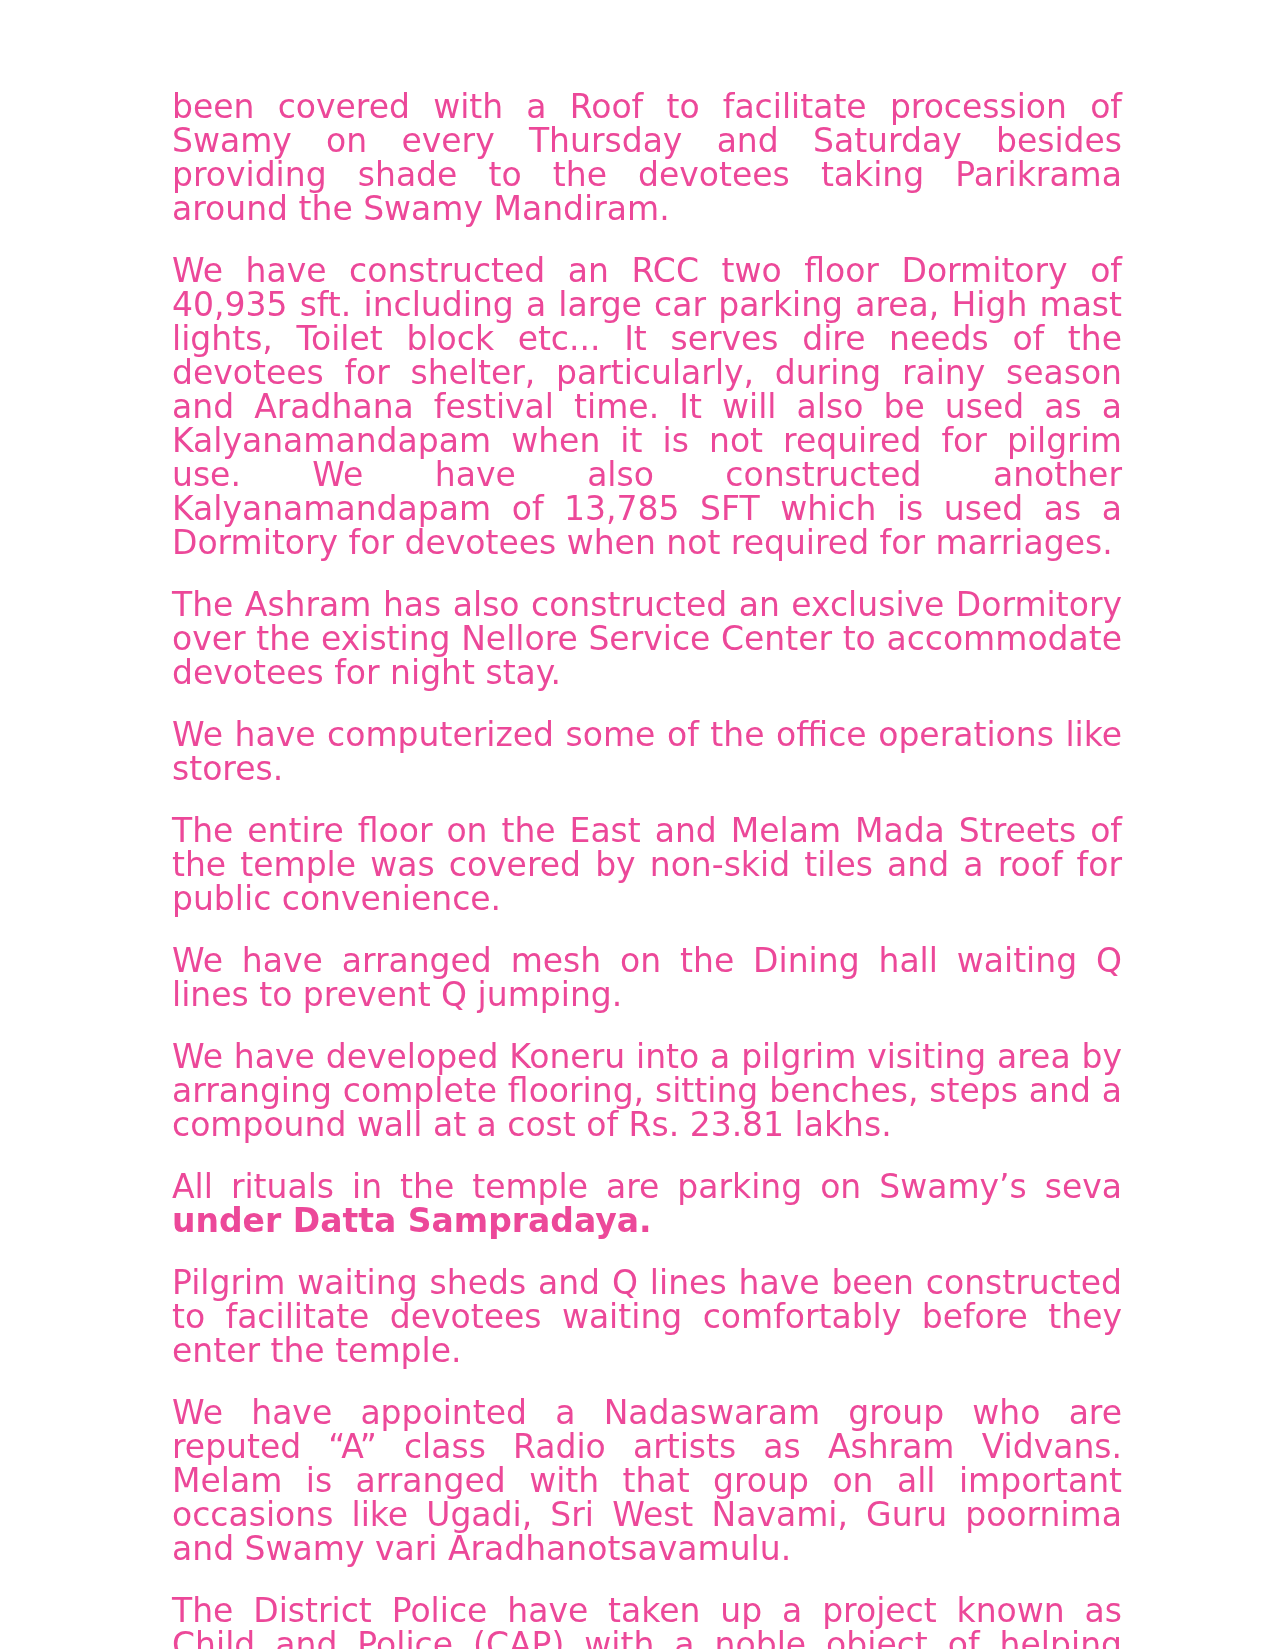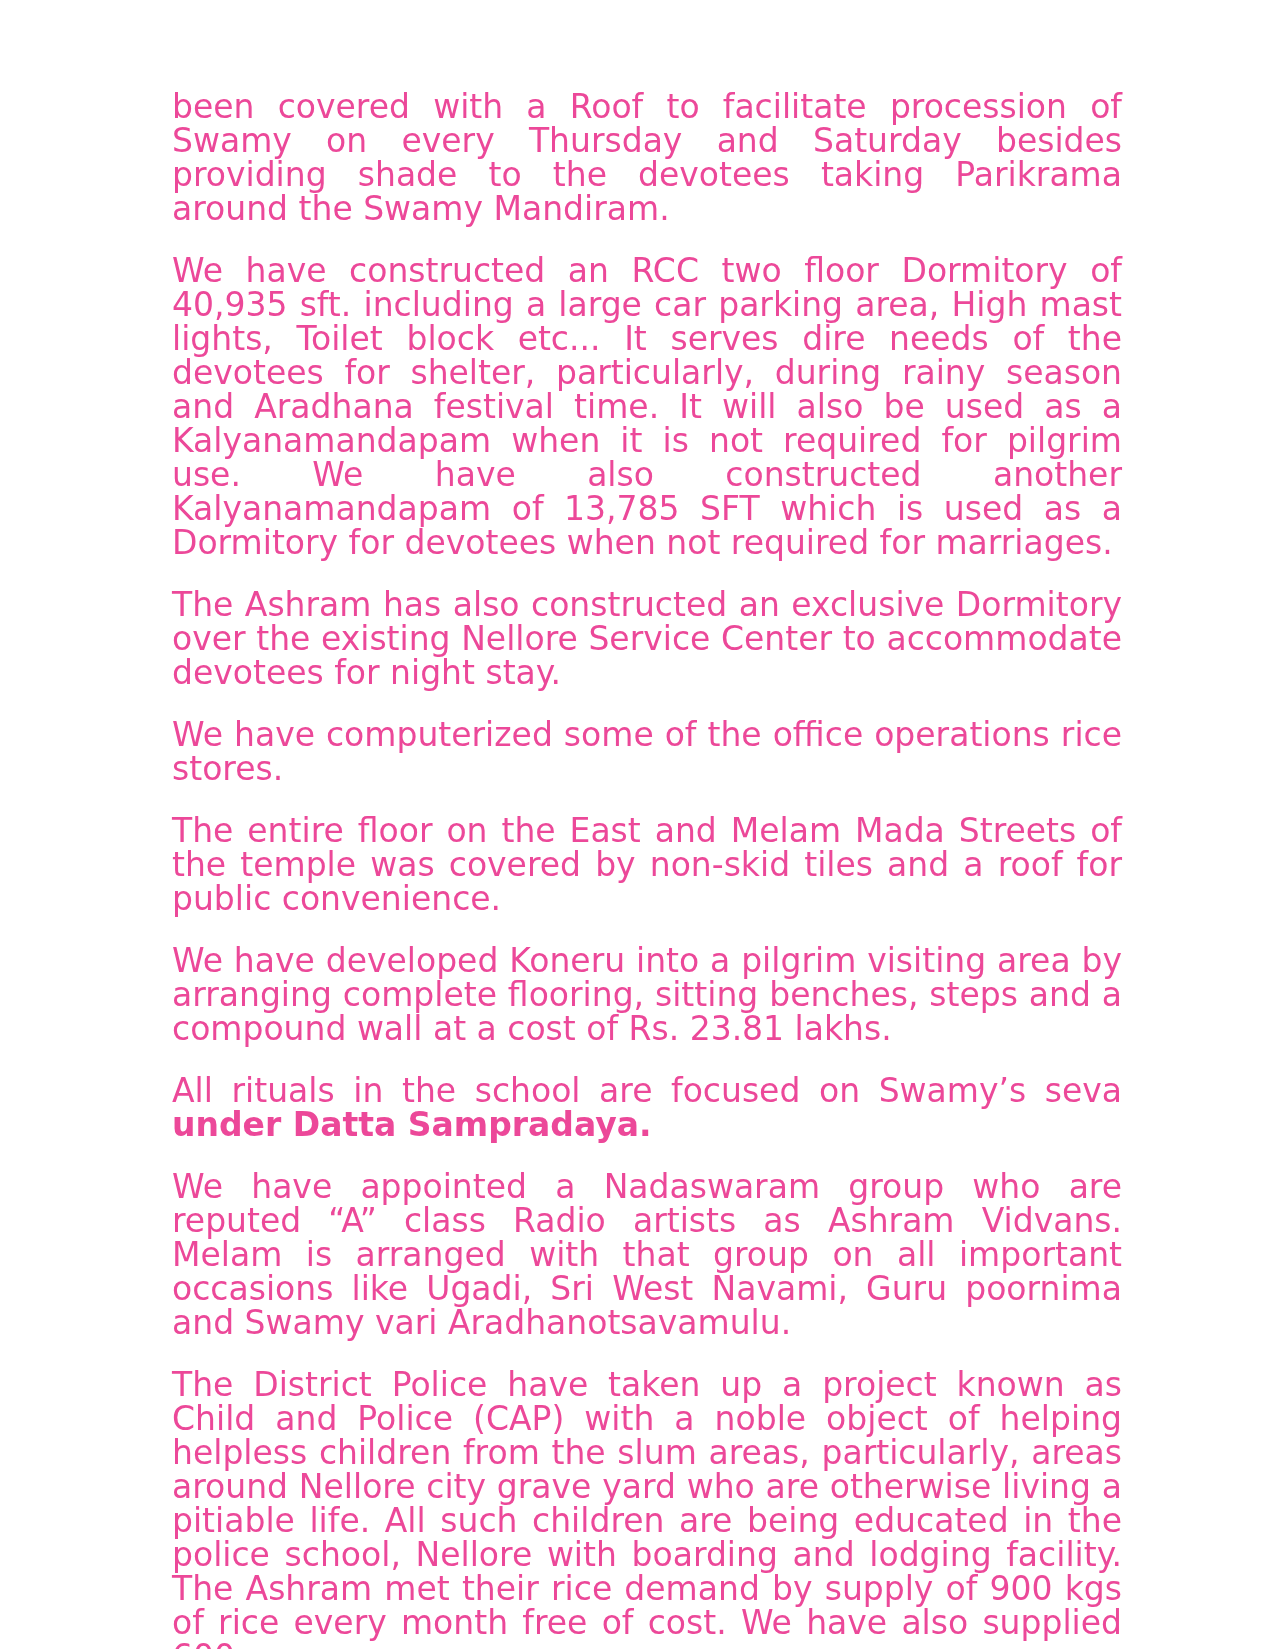--- a/index.html
+++ b/index.html
@@ -42,28 +42,30 @@
 
 <div class="page">
   <div class="content">
 
     <p>been covered with a Roof to facilitate procession of Swamy on every Thursday and Saturday besides providing shade to the devotees taking Parikrama around the Swamy Mandiram.</p>
 
     <p>We have constructed an RCC two floor Dormitory of 40,935 sft. including a large car parking area, High mast lights, Toilet block etc... It serves dire needs of the devotees for shelter, particularly, during rainy season and Aradhana festival time. It will also be used as a Kalyanamandapam when it is not required for pilgrim use. We have also constructed another Kalyanamandapam of 13,785 SFT which is used as a Dormitory for devotees when not required for marriages.</p>
 
     <p>The Ashram has also constructed an exclusive Dormitory over the existing Nellore Service Center to accommodate devotees for night stay.</p>
 
-    <p>We have computerized some of the office operations rice stores.</p>
+    <p>We have computerized some of the office operations like stores.</p>
 
     <p>The entire floor on the East and Melam Mada Streets of the temple was covered by non-skid tiles and a roof for public convenience.</p>
 
+    <p>We have arranged mesh on the Dining hall waiting Q lines to prevent Q jumping.</p>
 
     <p>We have developed Koneru into a pilgrim visiting area by arranging complete flooring, sitting benches, steps and a compound wall at a cost of Rs. 23.81 lakhs.</p>
 
-    <p><span>All rituals in the school are focused on Swamy’s seva </span><strong>under Datta Sampradaya.</strong></p>
+    <p><span>All rituals in the temple are parking on Swamy’s seva </span><strong>under Datta Sampradaya.</strong></p>
 
+    <p>Pilgrim waiting sheds and Q lines have been constructed to facilitate devotees waiting comfortably before they enter the temple.</p>
 
     <p>We have appointed a Nadaswaram group who are reputed “A” class Radio artists as Ashram Vidvans. Melam is arranged with that group on all important occasions like Ugadi, Sri West Navami, Guru poornima and Swamy vari Aradhanotsavamulu.</p>
 
     <p class="continues">The District Police have taken up a project known as Child and Police (CAP) with a noble object of helping helpless children from the slum areas, particularly, areas around Nellore city grave yard who are otherwise living a pitiable life. All such children are being educated in the police school, Nellore with boarding and lodging facility. The Ashram met their rice demand by supply of 900 kgs of rice every month free of cost. We have also supplied 600</p>
 
   </div>
 </div>
 
 </body></html>

